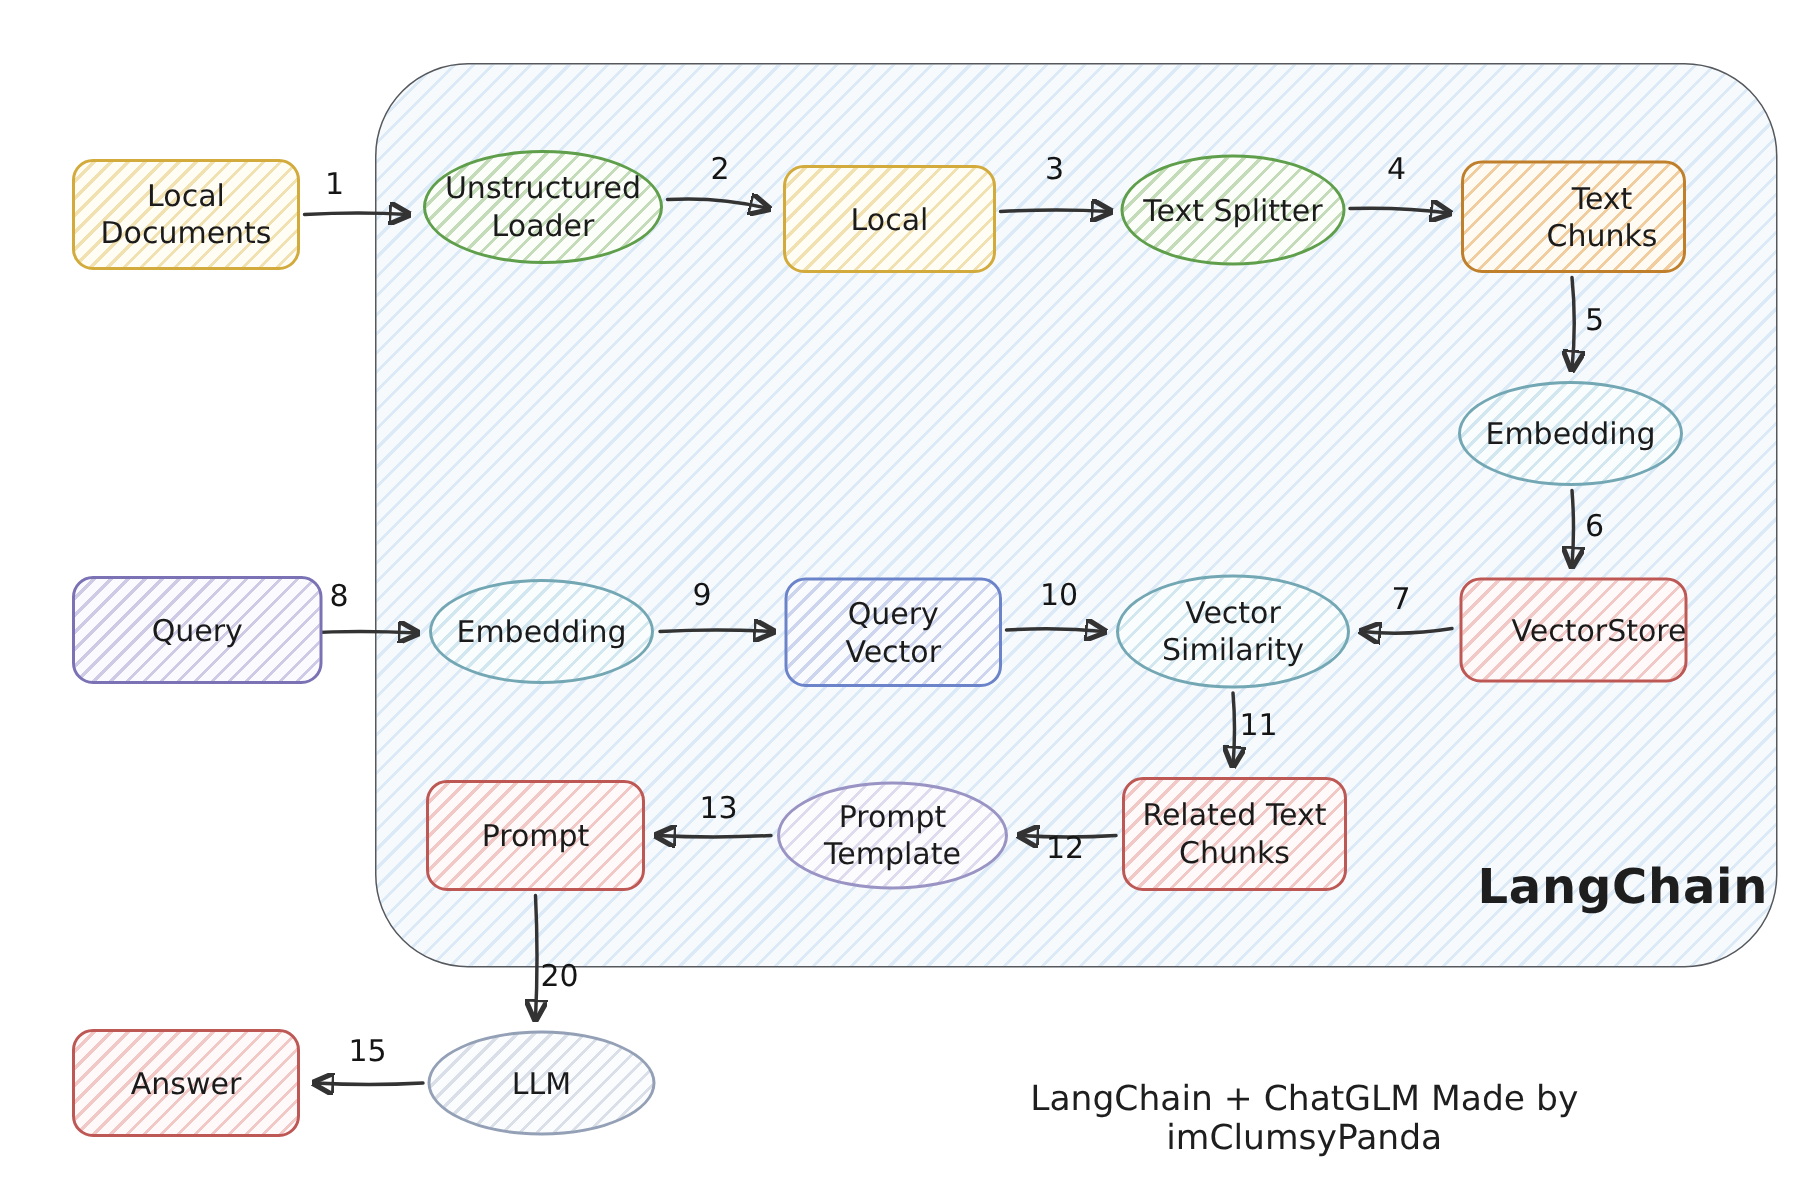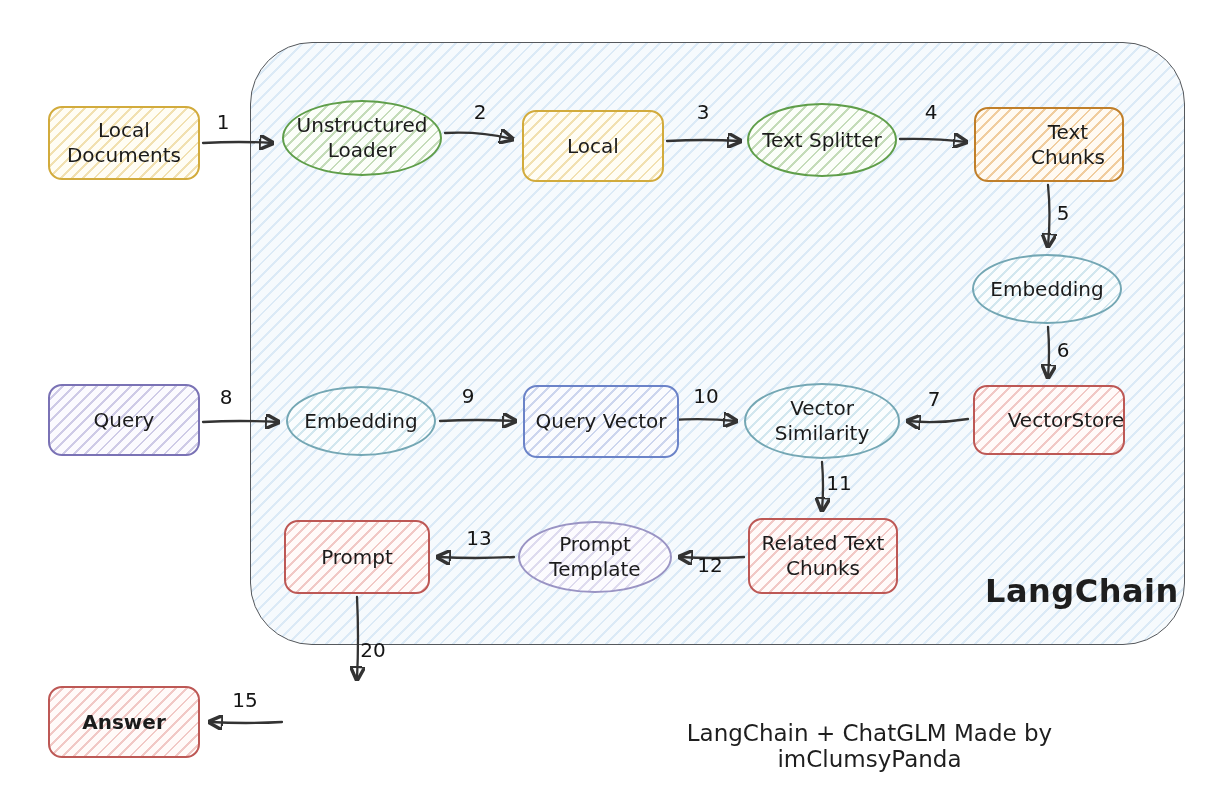--- a/index.html
+++ b/index.html
@@ -110,44 +110,47 @@
     <span>Text Chunks</span>
   </div>
 
   <div class="node ellipse teal" style="left:972px;top:254px;width:150px;height:70px;">
     <span>Embedding</span>
   </div>
   <div class="node rect red" style="left:973px;top:385px;width:152px;height:70px;padding-left:44px;">
     <span>VectorStore</span>
   </div>
 
-  <div class="node rect purple" style="left:48px;top:384px;width:152px;height:72px;justify-content:center;">
+  <div class="node rect purple" style="left:48px;top:384px;width:167px;height:72px;justify-content:center;">
     <span>Query</span>
   </div>
   <div class="node ellipse teal" style="left:286px;top:386px;width:150px;height:70px;">
     <span>Embedding</span>
   </div>
-  <div class="node rect blue" style="left:523px;top:385px;width:156px;height:73px;">
+  <div class="node rect blue" style="left:523px;top:385px;width:145px;height:73px;">
     <span>Query Vector</span>
   </div>
   <div class="node ellipse teal" style="left:744px;top:383px;width:156px;height:76px;">
     <span>Vector Similarity</span>
   </div>
 
   <div class="node rect red" style="left:748px;top:518px;width:150px;height:76px;">
     <span>Related Text Chunks</span>
   </div>
   <div class="node ellipse lavender" style="left:518px;top:521px;width:154px;height:72px;">
     <span>Prompt Template</span>
   </div>
   <div class="node rect red" style="left:284px;top:520px;width:146px;height:74px;">
     <span>Prompt</span>
   </div>
 
-  <div class="node rect red" style="left:48px;top:686px;width:152px;height:72px;font-weight:bold;">
+  <div class="node ellipse grayblue" style="left:285px;top:687px;width:152px;height:70px;">
+    <span>LLM</span>
+  </div>
+  <div class="node rect red" style="left:48px;top:686px;width:152px;height:72px;">
     <span>Answer</span>
   </div>
 
   <div class="arrow-label" style="left:223px;top:122px;">1</div>
   <div class="arrow-label" style="left:480px;top:112px;">2</div>
   <div class="arrow-label" style="left:703px;top:112px;">3</div>
   <div class="arrow-label" style="left:931px;top:112px;">4</div>
   <div class="arrow-label" style="left:1063px;top:213px;">5</div>
   <div class="arrow-label" style="left:1063px;top:350px;">6</div>
   <div class="arrow-label" style="left:934px;top:399px;">7</div>

